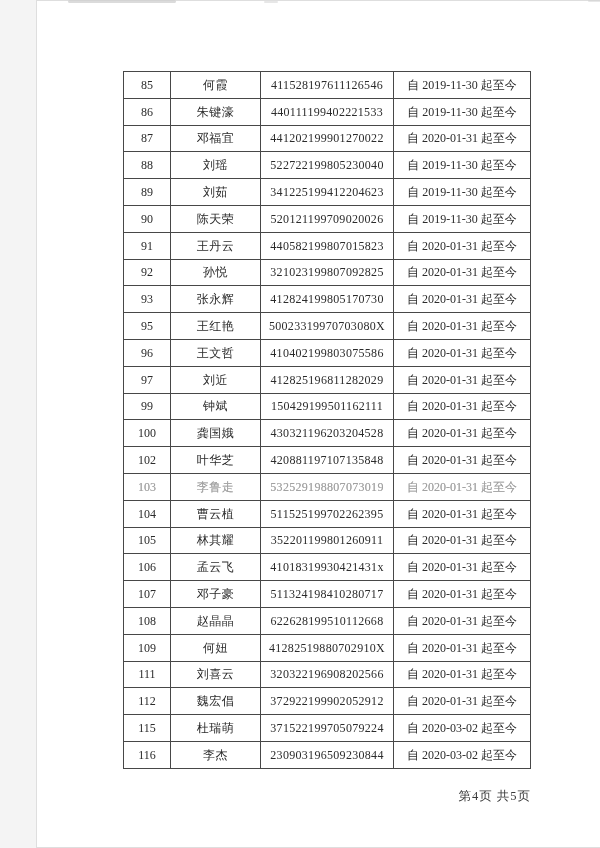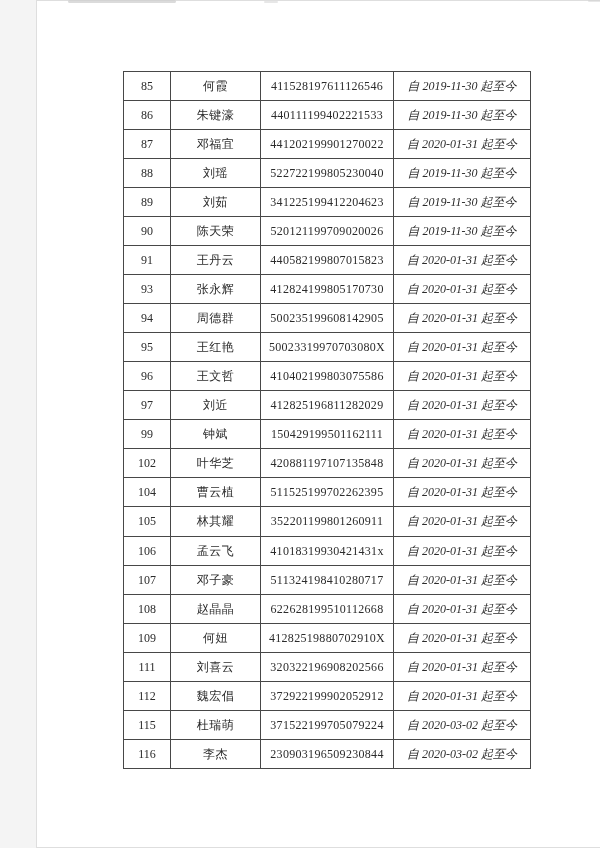--- a/index.html
+++ b/index.html
@@ -43,21 +43,21 @@
     padding:0;
     color:var(--text-color);
     font-size:12px;
     line-height:1;
     white-space:nowrap;
     overflow:hidden;
   }
   td.col-num{font-size:12px;}
   td.col-name{font-size:12.5px;letter-spacing:.5px;}
   td.col-id{font-size:12px;letter-spacing:.3px;}
-  td.col-period{font-size:12px;font-style:italic;}
+  td.col-period{font-size:12px;}
   tr.faded td{color:var(--faded-color);text-shadow:0 0 .6px #bbb;}
 
   .page-indicator{
     position:absolute;
     left:370px;top:788px;width:125px;
     text-align:right;
     font-size:12.5px;
     color:var(--footer-color);
     letter-spacing:1px;
   }
@@ -120,32 +120,32 @@
           <td class="col-id">520121199709020026</td>
           <td class="col-period">自 2019-11-30 起至今</td>
         </tr>
         <tr>
           <td class="col-num">91</td>
           <td class="col-name">王丹云</td>
           <td class="col-id">440582199807015823</td>
           <td class="col-period">自 2020-01-31 起至今</td>
         </tr>
         <tr>
+          <td class="col-num">92</td>
+          <td class="col-name">孙悦</td>
+          <td class="col-id">321023199807092825</td>
+          <td class="col-period">自 2020-01-31 起至今</td>
+        </tr>
+        <tr>
           <td class="col-num">93</td>
           <td class="col-name">张永辉</td>
           <td class="col-id">412824199805170730</td>
           <td class="col-period">自 2020-01-31 起至今</td>
         </tr>
         <tr>
-          <td class="col-num">94</td>
-          <td class="col-name">周德群</td>
-          <td class="col-id">500235199608142905</td>
-          <td class="col-period">自 2020-01-31 起至今</td>
-        </tr>
-        <tr>
           <td class="col-num">95</td>
           <td class="col-name">王红艳</td>
           <td class="col-id">50023319970703080X</td>
           <td class="col-period">自 2020-01-31 起至今</td>
         </tr>
         <tr>
           <td class="col-num">96</td>
           <td class="col-name">王文哲</td>
           <td class="col-id">410402199803075586</td>
           <td class="col-period">自 2020-01-31 起至今</td>
@@ -156,23 +156,35 @@
           <td class="col-id">412825196811282029</td>
           <td class="col-period">自 2020-01-31 起至今</td>
         </tr>
         <tr>
           <td class="col-num">99</td>
           <td class="col-name">钟斌</td>
           <td class="col-id">150429199501162111</td>
           <td class="col-period">自 2020-01-31 起至今</td>
         </tr>
         <tr>
+          <td class="col-num">100</td>
+          <td class="col-name">龚国娥</td>
+          <td class="col-id">430321196203204528</td>
+          <td class="col-period">自 2020-01-31 起至今</td>
+        </tr>
+        <tr>
           <td class="col-num">102</td>
           <td class="col-name">叶华芝</td>
           <td class="col-id">420881197107135848</td>
+          <td class="col-period">自 2020-01-31 起至今</td>
+        </tr>
+        <tr class="faded">
+          <td class="col-num">103</td>
+          <td class="col-name">李鲁走</td>
+          <td class="col-id">532529198807073019</td>
           <td class="col-period">自 2020-01-31 起至今</td>
         </tr>
         <tr>
           <td class="col-num">104</td>
           <td class="col-name">曹云植</td>
           <td class="col-id">511525199702262395</td>
           <td class="col-period">自 2020-01-31 起至今</td>
         </tr>
         <tr>
           <td class="col-num">105</td>
@@ -224,20 +236,21 @@
         </tr>
         <tr>
           <td class="col-num">116</td>
           <td class="col-name">李杰</td>
           <td class="col-id">230903196509230844</td>
           <td class="col-period">自 2020-03-02 起至今</td>
         </tr>
       </tbody>
   </table>
 
+  <div class="page-indicator">第4页 共5页</div>
 
   <svg class="handwriting" viewBox="0 0 34 165" fill="none">
     <path d="M8 8 Q20 3 33 6" stroke="#a9a9a9" stroke-width="2.4" stroke-linecap="round"></path>
     <path d="M6 22 Q18 14 32 18 M10 31 Q20 37 32 31 M16 18 Q18 30 11 44 M22 20 Q27 33 31 42" stroke="#ababab" stroke-width="2" stroke-linecap="round"></path>
     <path d="M12 62 L30 73 L13 84 L27 89" stroke="#8f8f8f" stroke-width="3.2" stroke-linecap="round" stroke-linejoin="round"></path>
     <path d="M12 118 Q16 127 9 139 M21 114 Q29 125 23 143 M13 148 Q21 153 29 148" stroke="#bdbdbd" stroke-width="1.8" stroke-linecap="round"></path>
   </svg>
 
 </div>
 

